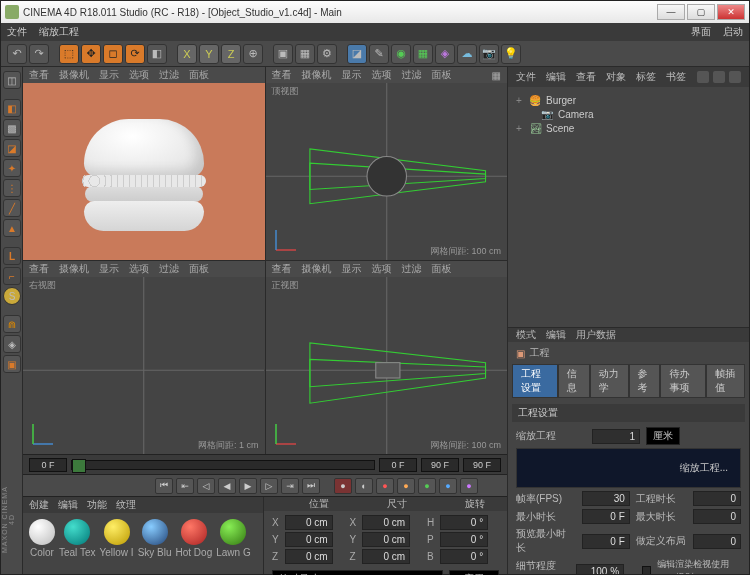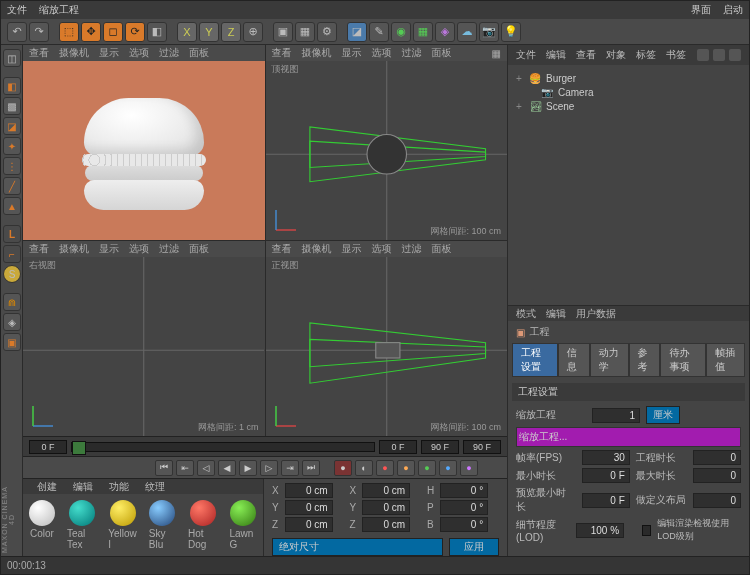--- a/index.html
+++ b/index.html
@@ -53,47 +53,57 @@
 .lowerright{flex:1;background:#444;display:flex;flex-direction:column;border-top:1px solid #2a2a2a;overflow:hidden}
 .attrhdr{height:16px;background:#3a3a3a;display:flex;align-items:center;gap:10px;padding:0 8px;font-size:10px}
 .attrtitle{display:flex;align-items:center;gap:4px;padding:4px 8px;font-size:10px}
 .tabs{display:flex;gap:0;padding:0 4px}
 .tab{padding:2px 8px;background:#555;border:1px solid #333;font-size:10px;color:#ccc}
 .tab.active{background:#3a6aa0;color:#fff}
 .attrs{padding:4px 8px;font-size:10px;display:flex;flex-direction:column;gap:3px;overflow:auto}
 .attrrow{display:flex;align-items:center;gap:6px}
 .attrrow .lbl{width:70px;color:#bbb}
 .numfield{background:#2f2f2f;border:1px solid #222;color:#ddd;padding:1px 4px;width:48px;font-size:10px;text-align:right}
-.widebtn{background:#a21caf;border:1px solid #333;padding:2px;text-align:left;color:#ccc;width:100%}
+.widebtn{background:#0f172a;border:1px solid #333;padding:12px;text-align:right;color:#ccc;width:100%}
 .chk{width:11px;height:11px;background:#2a2a2a;border:1px solid #111;display:inline-block;position:relative}
-.sel{background:#0369a1;border:1px solid #222;color:#ccc;padding:1px 6px;font-size:10px}
+.sel{background:#000000;border:1px solid #222;color:#ccc;padding:1px 6px;font-size:10px}
 .timeline{height:20px;background:#3a3a3a;display:flex;align-items:center;padding:0 6px;gap:4px;border-top:1px solid #222}
 .tlslider{flex:1;height:10px;background:#2a2a2a;border:1px solid #111;position:relative}
 .tlslider .knob{position:absolute;left:0;top:-2px;width:14px;height:14px;background:#3c7a3c;border:1px solid #111}
 .tlfield{width:38px;background:#2a2a2a;border:1px solid #111;color:#ccc;font-size:9px;text-align:center;padding:1px}
 .playbar{height:22px;background:#4a4a4a;display:flex;align-items:center;padding:0 6px;gap:3px;border-top:1px solid #222}
 .pbtn{width:18px;height:16px;background:#555;border:1px solid #333;border-radius:2px;display:flex;align-items:center;justify-content:center;font-size:9px;color:#ccc}
 .pbtn.red{background:#7a3333}
 .bottom{height:78px;background:#444;display:flex;border-top:1px solid #222}
 .matpanel{width:240px;display:flex;flex-direction:column}
-.mathdr{height:16px;background:#3a3a3a;display:flex;align-items:center;gap:16px;padding:0 14px;font-size:10px;color:#bbb}
-.matballs{flex:1;display:flex;gap:12px;padding:6px;align-items:flex-start}
+.mathdr{height:16px;background:#3a3a3a;display:flex;align-items:center;gap:9px;padding:0 6px;font-size:10px;color:#bbb}
+.matballs{flex:1;display:flex;gap:4px;padding:6px;align-items:flex-start}
 .matball{display:flex;flex-direction:column;align-items:center;gap:2px;font-size:8px;color:#aaa}
 .ball{width:26px;height:26px;border-radius:50%}
 .coordpanel{flex:1;display:flex;flex-direction:column;border-left:1px solid #2a2a2a}
 .coordgrid{flex:1;display:grid;grid-template-columns:auto 1fr auto 1fr auto 1fr;gap:2px 6px;padding:4px 8px;align-items:center;font-size:9px;color:#aaa}
 .statusbar{height:18px;background:#353535;display:flex;align-items:center;padding:0 0 0 6px;font-size:9px;color:#aaa;border-top:1px solid #222}
 .sidebrand{position:absolute;left:1px;bottom:20px;width:16px;height:70px;writing-mode:vertical-rl;transform:rotate(180deg);font-size:7px;color:#888;letter-spacing:1px;text-align:center}
 .gridlines{position:absolute;inset:0}
 .sechdr{background:#3a3a3a;padding:2px 6px;color:#ccc;margin:2px -4px}
 </style>
 </head>
 <body>
 
 <div class="window">
+  <div class="titlebar">
+    <div class="icon"></div>
+    <span>CINEMA 4D R18.011 Studio (RC - R18) - [Object_Studio_v1.c4d] - Main</span>
+    <div class="spacer"></div>
+    <div class="winbtns">
+      <div class="winbtn">—</div>
+      <div class="winbtn">▢</div>
+      <div class="winbtn close">✕</div>
+    </div>
+  </div>
 
   <div class="menubar">
     <span>文件</span>
     <span>缩放工程</span>
     <div style="flex:1"></div>
     <span>界面</span>
     <span>启动</span>
   </div>
 
   <div class="toolbar">
@@ -309,20 +319,28 @@
                 <div class="ball" style="background:radial-gradient(circle at 35% 30%,#f76,#a22)"></div>
                 <span>Hot Dog</span>
               </div>
               <div class="matball">
                 <div class="ball" style="background:radial-gradient(circle at 35% 30%,#8e5,#371)"></div>
                 <span>Lawn G</span>
               </div>
             </div>
         </div>
         <div class="coordpanel">
+          <div class="mathdr">
+            <span style="width:30px"></span>
+            <span>位置</span>
+            <span style="width:40px"></span>
+            <span>尺寸</span>
+            <span style="width:40px"></span>
+            <span>旋转</span>
+          </div>
           <div class="coordgrid">
             <span>X</span>
               <input class="numfield" value="0 cm" style="">
             <span>X</span>
               <input class="numfield" value="0 cm" style="">
             <span>H</span>
               <input class="numfield" value="0 °" style="">
             <span>Y</span>
               <input class="numfield" value="0 cm" style="">
             <span>Y</span>
@@ -432,17 +450,14 @@
 
           <div style="height:1px;background:#333;margin:2px 0"></div>
 
           <div style="height:1px;background:#333;margin:2px 0"></div>
 
         </div>
       </div>
     </div>
   </div>
 
-  <div class="statusbar">
-    <span>00:00:13</span>
-  </div>
   <div class="sidebrand">MAXON CINEMA 4D</div>
 </div>
 
 </body></html>

